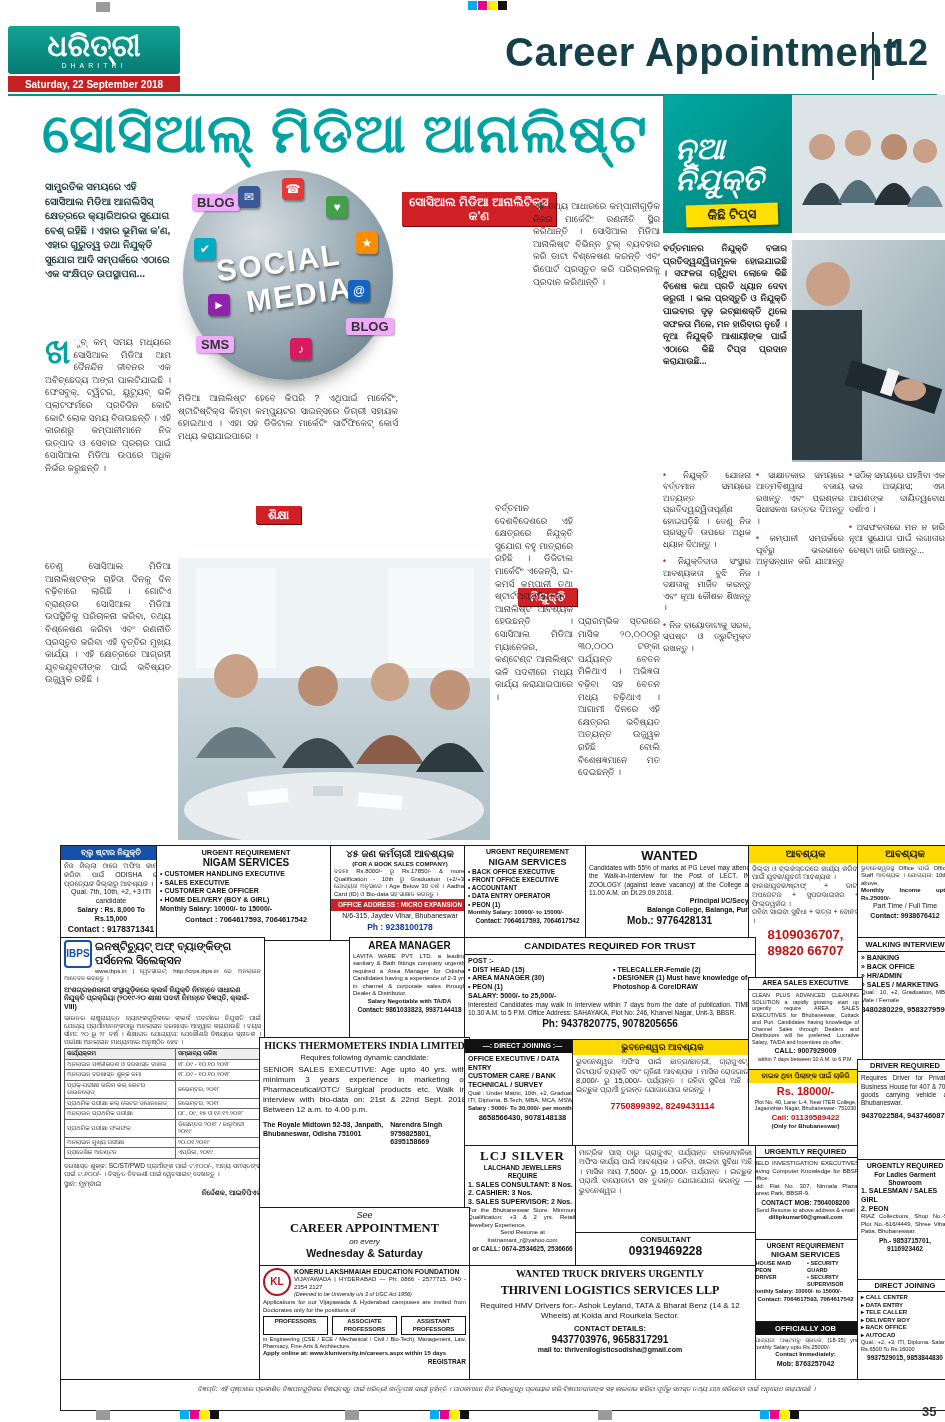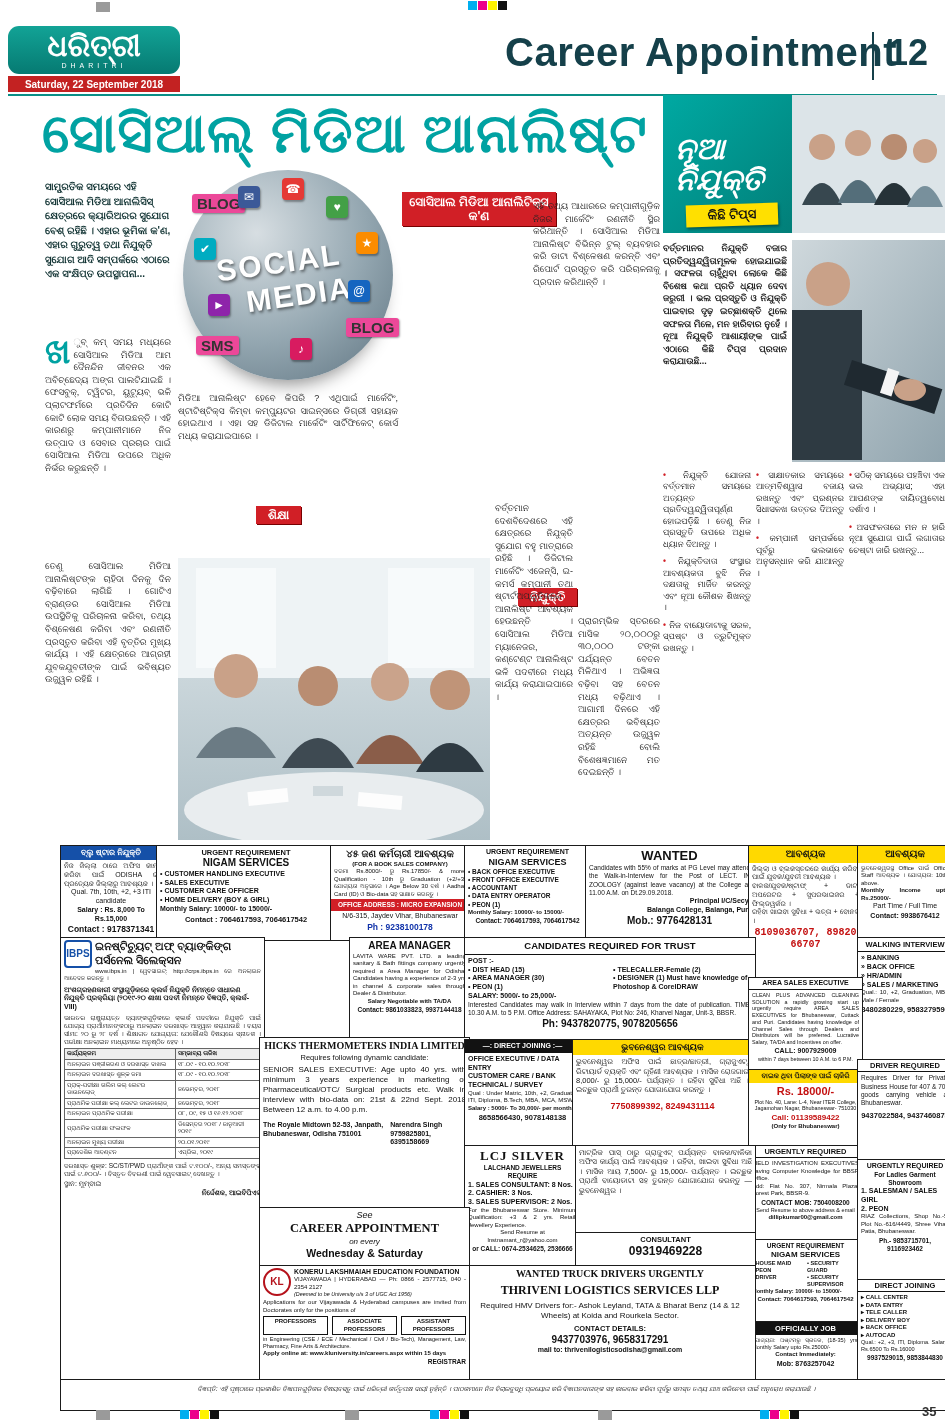--- a/index.html
+++ b/index.html
@@ -1,20 +1,20 @@
 <!DOCTYPE html>
 <html><head>
 <meta charset="utf-8">
 <style>
   html,body{margin:0;padding:0;background:#d8d8d8}
   .page{position:relative;width:945px;height:1422px;background:#fff;margin:0 auto;
         font-family:"Liberation Sans",sans-serif;color:#111;overflow:hidden}
   .abs{position:absolute}
   
-  .masthead{background:linear-gradient(180deg,#12a396,#067a72);color:#fff;border-radius:11px;
+  .masthead{background:linear-gradient(180deg,#12a396,#067a72);color:#fff;border-radius:3px;
             display:flex;flex-direction:column;align-items:center;justify-content:center}
   .masthead .odia{font-size:30px;font-weight:bold;line-height:1}
   .masthead .latin{font-size:7px;letter-spacing:4px;margin-top:1px}
   .datebar{background:#c32222;color:#fff;font-size:10px;font-weight:bold;
            display:flex;align-items:center;justify-content:center}
   .pagetitle{font-size:40px;font-weight:bold;color:#15404a;letter-spacing:.5px}
   .pagenum{font-size:36px;font-weight:bold;color:#15404a}
   .hrule{background:#0a8f86;height:2px}
   .vsep{background:#15404a;width:2px}
   .mark{position:absolute;width:14px;height:10px;background:#9a9a9a}
@@ -29,21 +29,21 @@
         padding:2px 12px;box-shadow:1px 1px 0 #700}
   .whatbox{background:#d11f26;color:#fff;font-weight:bold;font-size:12px;text-align:center;
            padding:3px 4px;box-shadow:1px 1px 0 #700}
   
   .globe{border-radius:50%;background:radial-gradient(circle at 35% 30%,#d7dee2,#93a6b0 55%,#5e7380);
          box-shadow:0 14px 18px -10px rgba(0,0,0,.45)}
   .gword{position:absolute;color:#fff;font-weight:bold;letter-spacing:2px;
          text-shadow:1px 2px 3px rgba(0,0,0,.5);transform:rotate(-8deg)}
   .gchip{position:absolute;width:22px;height:22px;border-radius:4px;color:#fff;display:flex;
          align-items:center;justify-content:center;font-size:12px;box-shadow:1px 2px 2px rgba(0,0,0,.35)}
-  .gtag{position:absolute;background:#ec4899;color:#333;font-size:15px;font-weight:bold;
+  .gtag{position:absolute;background:#f0abfc;color:#333;font-size:13px;font-weight:bold;
         padding:1px 5px;border-radius:3px;box-shadow:1px 1px 2px rgba(0,0,0,.35)}
   
   .newbox{background:linear-gradient(135deg,#00a9a2,#027d77);color:#fff;display:flex;
           flex-direction:column;justify-content:center;padding-left:12px}
   .newbox .l1{font-size:30px;font-weight:bold;font-style:italic;line-height:1.05}
   .tips{background:#ffe000;color:#111;font-weight:bold;font-size:13px;text-align:center;
         padding:3px 0;transform:rotate(-2deg);box-shadow:1px 2px 3px rgba(0,0,0,.4)}
   .side-bullets p{margin:0 0 6px 0;font-size:8.5px;line-height:1.35;text-align:justify}
   .side-bullets p::before{content:"• ";color:#d11f26;font-weight:bold}
   .photo{overflow:hidden;background:#cfd8dc}
@@ -260,21 +260,21 @@
         <div class="ad-t" style="font-size: 6.5px;">Candidates with 55% of marks at PG Level may attend the Walk-in-Interview for the Post of LECT. IN ZOOLOGY (against leave vacancy) at the College at 11.00 A.M. on Dt.29.09.2018.</div>
         <div class="ad-t rgt b">Principal I/C/Secy.</div>
         <div class="ad-t rgt b">Balanga College, Balanga, Puri</div>
         <div class="ad-p big">Mob.: 9776428131</div>
       </div>
       <div class="ad" style="left: 748px; top: 845px; width: 107px; height: 130px;">
         <div class="ad-bar bg-y" style="font-size: 10px;">ଆବଶ୍ୟକ</div>
         <div class="ad-t">ଜିଲ୍ଲା ଓ ବ୍ଲକସ୍ତରରେ କାର୍ଯ୍ୟ କରିବା ପାଇଁ ଯୁବକ/ଯୁବତୀ ଆବଶ୍ୟକ ।</div>
         <div class="ad-t">ବାଳକ/ଯୁବକ/ଷ୍ଟାଫ୍ + ଡାଟା ଅପରେଟର + ସୁପରଭାଇଜର + ଫିଲ୍ଡୱର୍କର ।</div>
         <div class="ad-t">ରହିବା ଖାଇବା ସୁବିଧା + ଭତ୍ତା + ବୋନସ୍ ।</div>
-        <div class="ad-p c-red" style="font-size: 10px; font-family: Liberation Mono, monospace;">8109036707, 89820 66707</div>
+        <div class="ad-p c-red" style="font-size: 13px;">8109036707, 89820 66707</div>
       </div>
       <div class="ad" style="left: 857px; top: 845px; width: 88px; height: 90px;">
         <div class="ad-bar bg-y" style="font-size: 10px;">ଆବଶ୍ୟକ</div>
         <div class="ad-t" style="font-size: 6px;">ଭୁବନେଶ୍ୱରସ୍ଥ Office ପାଇଁ Office Staff ଆବଶ୍ୟକ । ଯୋଗ୍ୟତା: 10th/ above.</div>
         <div class="ad-t b" style="font-size: 6px;">Monthly Income upto Rs.25000/-</div>
         <div class="ad-t ctr">Part Time / Full Time</div>
         <div class="ad-p" style="font-size: 7px;">Contact: 9938676412</div>
       </div>
       <div class="ad" style="left: 60px; top: 937px; width: 197px; height: 438px;">
         <div class="ad-logo logo-sq">IBPS</div>

